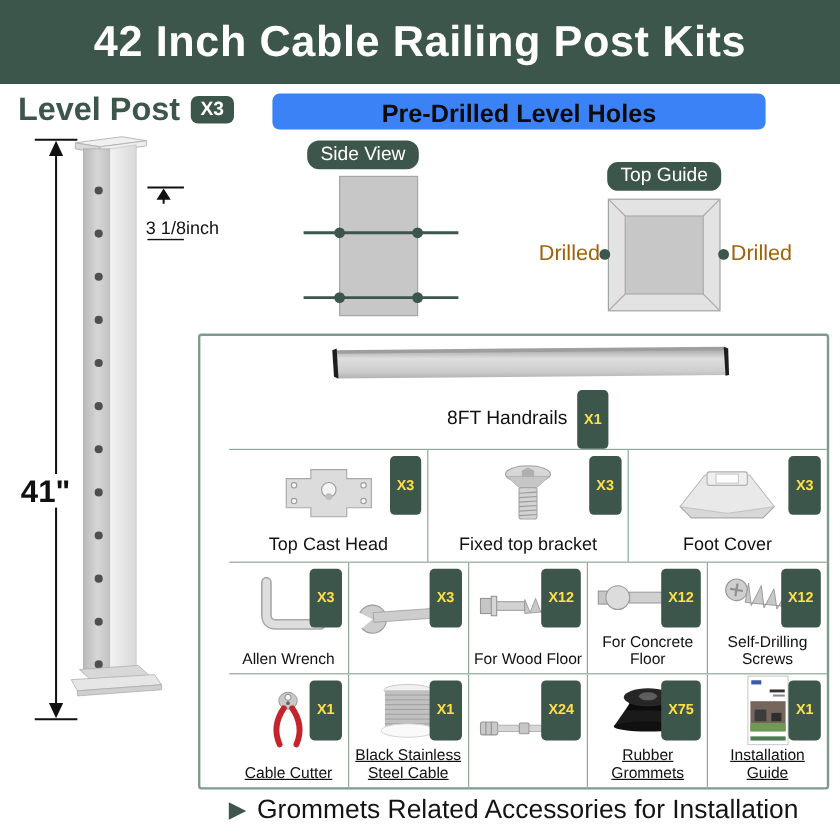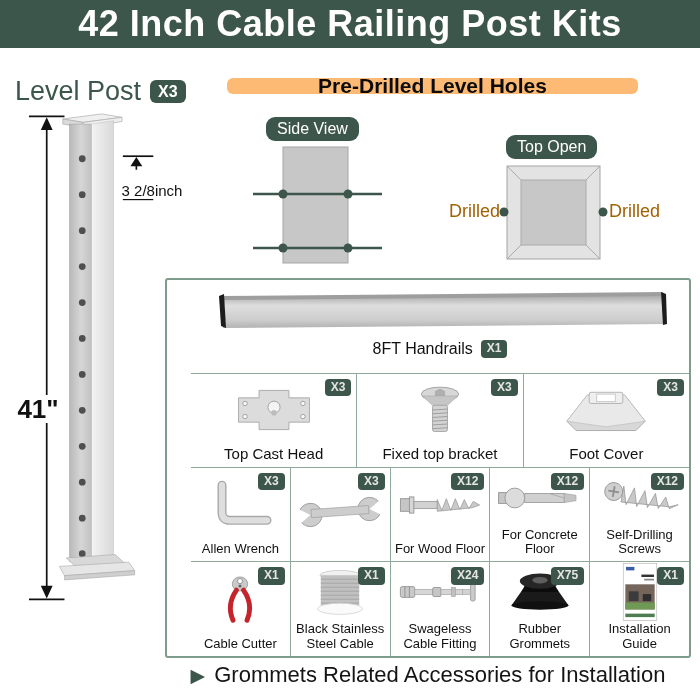--- a/index.html
+++ b/index.html
@@ -1,66 +1,66 @@
 <!DOCTYPE html>
 <html><head>
 <meta charset="utf-8">
 <style>
   html,body{margin:0;padding:0;}
   body{width:700px;height:700px;position:relative;background:#ffffff;
        font-family:"Liberation Sans","DejaVu Sans",sans-serif;overflow:hidden;}
   .abs{position:absolute;}
 
   
-  .banner{left:0;top:0;width:700px;height:48px;background:#3D564B;
+  .banner{left:0;top:0;width:700px;height:70px;background:#3D564B;
           display:flex;align-items:center;justify-content:center;}
   .banner span{color:#ffffff;font-weight:bold;font-size:36px;letter-spacing:.5px;}
 
   
   .lp-head{left:15px;top:76px;display:flex;align-items:center;gap:9px;}
-  .lp-head .t{color:#3D564B;font-weight:normal;font-size:27px;text-align:center;}
+  .lp-head .t{color:#3D564B;font-weight:bold;font-size:27px;text-align:center;}
   .gbadge{background:#3D564B;color:#fff;font-weight:bold;border-radius:6px;
           padding:2px 8px;font-size:16px;line-height:1.2;display:inline-block;}
 
   
   .dim41{left:14px;top:395px;width:48px;height:28px;background:#fff;text-align:center;
          font-weight:bold;font-size:26px;color:#111;line-height:28px;}
   .dimspacing{left:120px;top:182px;width:64px;text-align:center;font-size:15px;color:#111;background:#fff;}
 
   
-  .predrilled{left:227px;top:78px;width:411px;height:16px;background:#fdba74;border-radius:6px;
-              display:flex;align-items:center;justify-content:center;}
+  .predrilled{left:227px;top:78px;width:411px;height:30px;background:#3b82f6;border-radius:6px;
+              display:flex;align-items:flex-end;justify-content:center;}
   .predrilled span{font-weight:bold;font-size:21px;color:#0c0c0c;}
 
   .viewbadge{background:#3D564B;color:#fff;font-size:16px;border-radius:9px;
              padding:2px 11px;line-height:1.25;}
-  .side-badge{left:266px;top:117px;}
+  .side-badge{left:256px;top:117px;border-radius:10px;}
   .top-badge{left:506px;top:135px;}
   .drilled{font-size:18px;color:#a16207;top:201px;}
   .drilled-left{left:444px;width:56px;text-align:right;}
   .drilled-right{left:609px;width:60px;text-align:left;}
 
   
   .kit-table{left:165px;top:278px;width:526px;height:380px;border:2px solid #7E9C8C;
              border-radius:3px;background:#fff;box-sizing:border-box;display:flex;flex-direction:column;}
   .krow{position:relative;border-bottom:1px solid #8FA99B;display:flex;margin-left:24px;}
   .krow:last-child{border-bottom:none;}
   .row1{height:94px;flex-direction:column;align-items:center;}
   .row2{height:94px;}
   .row3{height:94px;}
   .row4{flex:1;}
   .cell{position:relative;flex:1;border-right:1px solid #8FA99B;display:flex;flex-direction:column;
         align-items:center;justify-content:flex-end;box-sizing:border-box;padding-bottom:5px;}
   .cell:last-child{border-right:none;}
-  .qbadge{position:absolute;top:5px;right:5px;background:#3D564B;color:#e5e5e5;font-weight:bold;
-          font-size:12px;border-radius:4px;padding:2px 6px;line-height:1.1;}
+  .qbadge{position:absolute;top:5px;right:5px;background:#3D564B;color:#fde047;font-weight:bold;
+          font-size:12px;border-radius:4px;padding:18px 6px;line-height:1.1;}
   .icon-box{flex:1;display:flex;align-items:center;justify-content:center;width:100%;overflow:hidden;}
   .cell-label{font-size:13px;color:#111;text-align:center;line-height:1.1;}
   .row2 .cell-label{font-size:15px;}
-  .row4 .cell-label{max-width:96px;}
+  .row4 .cell-label{max-width:96px;text-decoration:underline;}
   .handrail-caption{display:flex;align-items:center;gap:8px;margin-top:2px;}
   .handrail-caption .hl{font-size:16px;color:#111;}
   .handrail-caption .qb{position:static;}
 
   
   .footer-note{left:165px;top:662px;width:526px;text-align:center;font-size:22px;color:#141414;
                display:flex;align-items:center;justify-content:center;gap:9px;}
   .footer-note .tri{color:#3D564B;font-size:19px;line-height:1;}
 </style>
 </head>
@@ -133,40 +133,40 @@
     <line x1="127" y1="165" x2="163" y2="165"></line>
     <line x1="127" y1="216" x2="163" y2="216"></line>
     <line x1="143" y1="176" x2="143" y2="181"></line>
     <line x1="143" y1="200" x2="143" y2="205"></line>
   </g>
   <polygon points="143,166 136,177 150,177" fill="#111"></polygon>
   <polygon points="143,215 136,204 150,204" fill="#111"></polygon>
 </svg>
 
 <div class="abs dim41">41"</div>
-<div class="abs dimspacing">3 2/8inch</div>
+<div class="abs dimspacing">3 1/8inch</div>
 
 <div class="abs predrilled">
   <span>Pre-Drilled Level Holes</span>
 </div>
 
 <span class="abs viewbadge side-badge">Side View</span>
 <svg class="abs" style="left:240px;top:142px;" width="152" height="126" viewBox="0 0 152 126">
   <rect x="43" y="5" width="65" height="116" fill="#C7C7C7" stroke="#A5A5A5"></rect>
   <g stroke="#3D564B" stroke-width="2.4" fill="#3D564B">
     <line x1="13" y1="52" x2="142" y2="52"></line>
     <line x1="13" y1="106" x2="142" y2="106"></line>
     <circle cx="43" cy="52" r="4.5" stroke="none"></circle>
       <circle cx="108" cy="52" r="4.5" stroke="none"></circle>
     <circle cx="43" cy="106" r="4.5" stroke="none"></circle>
       <circle cx="108" cy="106" r="4.5" stroke="none"></circle>
   </g>
 </svg>
 
-<span class="abs viewbadge top-badge">Top Open</span>
+<span class="abs viewbadge top-badge">Top Guide</span>
 <svg class="abs" style="left:490px;top:160px;" width="130" height="106" viewBox="0 0 130 106">
   <rect x="17" y="6" width="93" height="93" fill="#E3E3E3" stroke="#9FA59F"></rect>
   <rect x="31" y="20" width="65" height="65" fill="#C7C7C7" stroke="#ABABAB"></rect>
   <g stroke="#ABABAB" stroke-width="1">
     <line x1="17" y1="6" x2="31" y2="20"></line>
       <line x1="110" y1="6" x2="96" y2="20"></line>
     <line x1="17" y1="99" x2="31" y2="85"></line>
       <line x1="110" y1="99" x2="96" y2="85"></line>
   </g>
   <circle cx="14" cy="52" r="4.5" fill="#3D564B"></circle>
@@ -358,21 +358,20 @@
           <line x1="11" y1="24" x2="11" y2="36" stroke="#8E8E8E"></line>
           <line x1="16" y1="24" x2="16" y2="36" stroke="#8E8E8E"></line>
           <rect x="22" y="27" width="20" height="6" fill="#D6D6D6" stroke="#A2A2A2" stroke-width="0.7"></rect>
           <rect x="42" y="25" width="9" height="10" rx="1" fill="#C6C6C6" stroke="#979797"></rect>
           <rect x="51" y="27" width="24" height="6" fill="#D6D6D6" stroke="#A2A2A2" stroke-width="0.7"></rect>
           <rect x="63" y="25" width="4" height="10" fill="#C0C0C0" stroke="#979797" stroke-width="0.6"></rect>
           <rect x="84" y="20" width="5" height="20" rx="2" fill="#CBCBCB" stroke="#979797"></rect>
           <rect x="75" y="27" width="9" height="6" fill="#D2D2D2" stroke="#A2A2A2" stroke-width="0.6"></rect>
         </svg>
       </div>
-      <div class="cell-label">Swageless Cable Fitting</div>
     </div>
     <div class="cell">
       <span class="qbadge">X75</span>
       <div class="icon-box">
         <svg width="84" height="54" viewBox="0 0 100 60">
           <polygon points="30,26 70,26 84,46 16,46" fill="#1A1A1A"></polygon>
           <ellipse cx="50" cy="46" rx="34" ry="5" fill="#101010"></ellipse>
           <polygon points="32,22 68,22 72,30 28,30" fill="#0C0C0C"></polygon>
           <ellipse cx="50" cy="17" rx="24" ry="9" fill="#262626"></ellipse>
           <ellipse cx="50" cy="16" rx="9" ry="4" fill="#5E5E5E"></ellipse>

